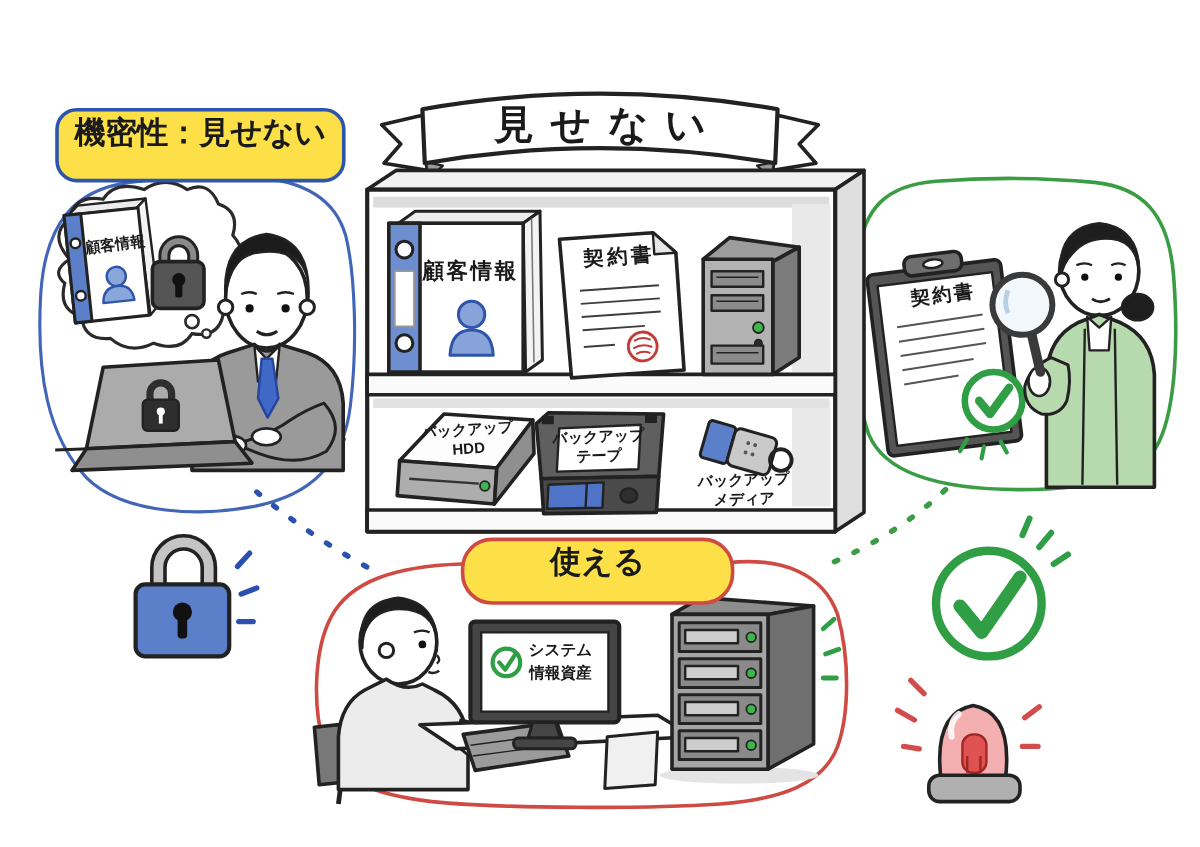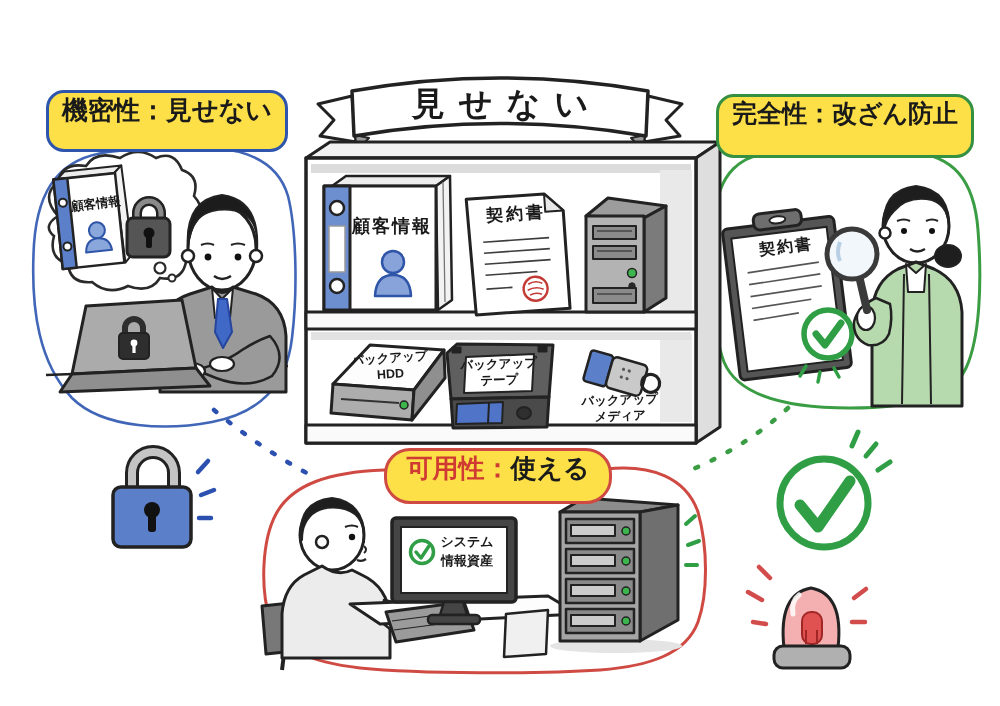--- a/index.html
+++ b/index.html
@@ -361,25 +361,21 @@
       <line x1="852" y1="622" x2="865" y2="622"></line>
     </g>
   </g>
 </svg>
 
 <div class="txt banner-title">見せない</div>
 
 <div class="label-box conf">
   <span>機密性：見せない</span>
 </div>
-<div class="label-box integ">
-  <span>完全性：改ざん防止</span>
-</div>
 <div class="label-box avail">
-  <span class="term">可用性：</span>
   <span>使える</span>
 </div>
 
 <div class="txt binder-title">顧客情報</div>
 <div class="txt doc-title">契約書</div>
 
 <div class="txt small2 hdd-label">
   <div>バックアップ</div>
   <div>HDD</div>
 </div>

